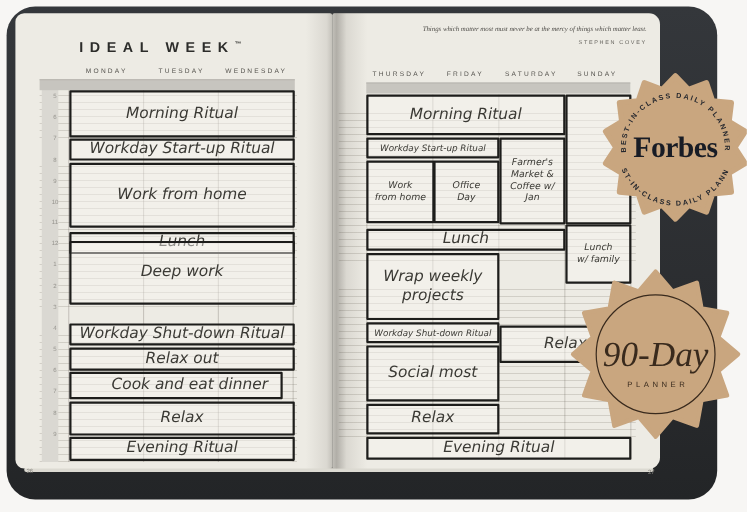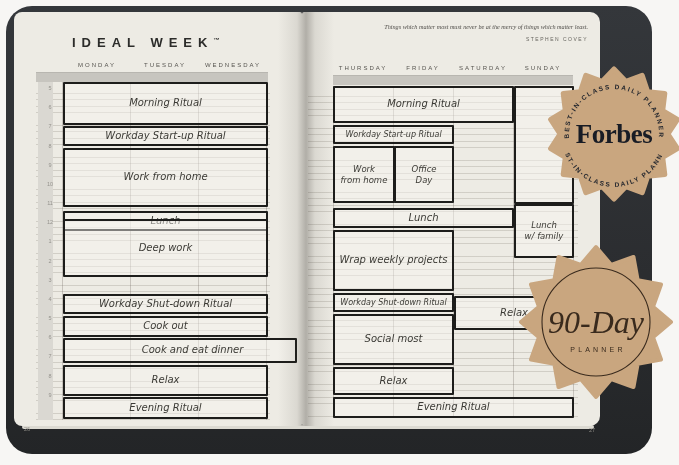--- a/index.html
+++ b/index.html
@@ -34,21 +34,21 @@
   #quote{right:91px;top:23px;width:230px;text-align:right;font-family:"Liberation Serif","DejaVu Serif",serif;
          font-style:italic;font-size:6.2px;color:#4d4b47;z-index:4;}
   #quote-author{right:91px;top:36px;font-size:5px;letter-spacing:1.5px;color:#67655f;
                 text-align:right;z-index:4;}
   .page-num{font-size:5.5px;color:#8a8882;z-index:4;}
   
   .block{box-sizing:border-box;border:2px solid #1d1d1b;border-radius:1px;
          background:rgba(248,247,242,.45);display:flex;align-items:center;justify-content:center;
          text-align:center;white-space:pre-line;z-index:5;
          font-family:"DejaVu Sans","Liberation Sans",sans-serif;font-style:italic;
-         font-size:10px;line-height:1.25;color:#3b3a35;}
+         font-size:14px;line-height:1.25;color:#3b3a35;}
   .block.f8{font-size:8px;}
   .block.f85{font-size:8.5px;}
   
   .badge{z-index:30;}
   .arc-text{font-size:6.5px;letter-spacing:1.7px;font-family:"Liberation Sans","DejaVu Sans",sans-serif;font-weight:bold;}
   #forbes-wordmark{font-family:"Liberation Serif","DejaVu Serif",serif;font-weight:bold;font-size:27px;letter-spacing:-.5px;}
   #ninety-title{font-family:"Liberation Serif","DejaVu Serif",serif;font-style:italic;font-size:32px;}
   #ninety-sub{font-size:7px;letter-spacing:3.2px;font-family:"Liberation Sans","DejaVu Sans",sans-serif;}
 </style>
 </head>
@@ -110,28 +110,32 @@
       <div class="time-label" style="top: 372.55px;">8</div>
       <div class="time-label" style="top: 391.72px;">9</div>
     </div>
 
   <div class="abs block" style="left:63px;top:82px;width:205px;height:43px;">Morning Ritual</div>
   <div class="abs block" style="left:63px;top:126px;width:205px;height:20px;">Workday Start-up Ritual</div>
   <div class="abs block" style="left:63px;top:148px;width:205px;height:59px;">Work from home</div>
   <div class="abs block" style="left:63px;top:211px;width:205px;height:20px;">Lunch</div>
   <div class="abs block" style="left:63px;top:219px;width:205px;height:58px;">Deep work</div>
   <div class="abs block" style="left:63px;top:294px;width:205px;height:20px;">Workday Shut-down Ritual</div>
-  <div class="abs block" style="left:63px;top:316px;width:205px;height:21px;">Cook out</div>
-  <div class="abs block" style="left:63px;top:338px;width:234px;height:25px;padding-left:25px;">Cook and eat dinner</div>
+  <div class="abs block" style="left:63px;top:316px;width:205px;height:21px;">Relax out</div>
+  <div class="abs block" style="left:63px;top:338px;width:194px;height:25px;padding-left:25px;">Cook and eat dinner</div>
   <div class="abs block" style="left:63px;top:365px;width:205px;height:31px;">Relax</div>
   <div class="abs block" style="left:63px;top:397px;width:205px;height:22px;">Evening Ritual</div>
 
   <div class="abs block" style="left:333px;top:86px;width:181px;height:37px;">Morning Ritual</div>
   <div class="abs block" style="left:514px;top:86px;width:60px;height:118px;"></div>
   <div class="abs block f8" style="left:333px;top:125px;width:121px;height:19px;">Workday Start-up Ritual</div>
+  <div class="abs block f85" style="left:454px;top:125px;width:60px;height:79px;">Farmer's
+Market &amp;
+Coffee w/
+Jan</div>
   <div class="abs block f85" style="left:394px;top:146px;width:60px;height:57px;">Office
 Day</div>
   <div class="abs block f85" style="left:333px;top:146px;width:62px;height:57px;">Work
 from home</div>
   <div class="abs block" style="left:333px;top:208px;width:181px;height:20px;">Lunch</div>
   <div class="abs block f85" style="left:514px;top:204px;width:60px;height:54px;">Lunch
 w/ family</div>
   <div class="abs block" style="left:333px;top:230px;width:121px;height:61px;">Wrap weekly projects</div>
   <div class="abs block f8" style="left:333px;top:293px;width:121px;height:19px;">Workday Shut-down Ritual</div>
   <div class="abs block" style="left:454px;top:296px;width:120px;height:34px;">Relax</div>

